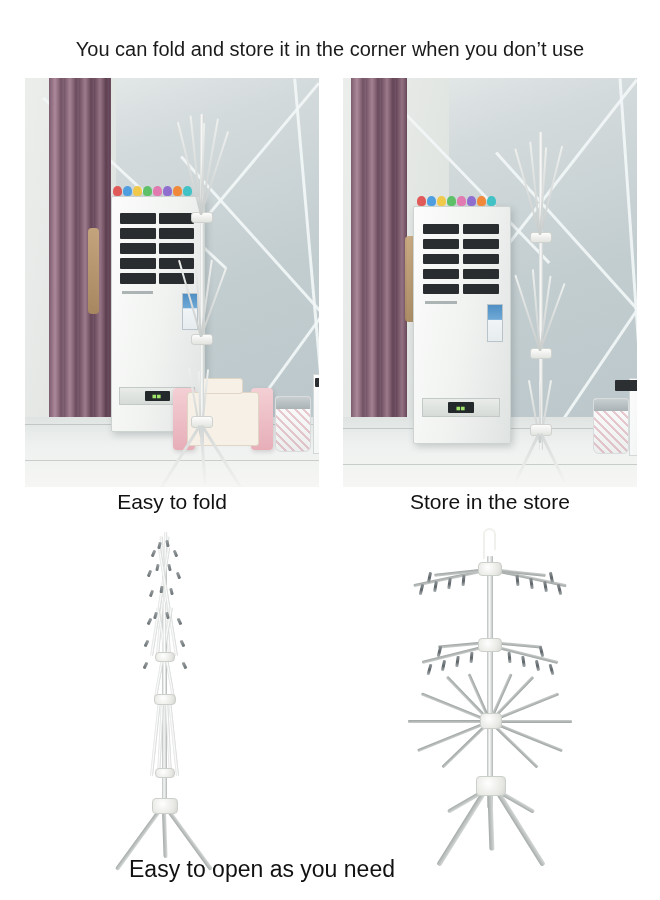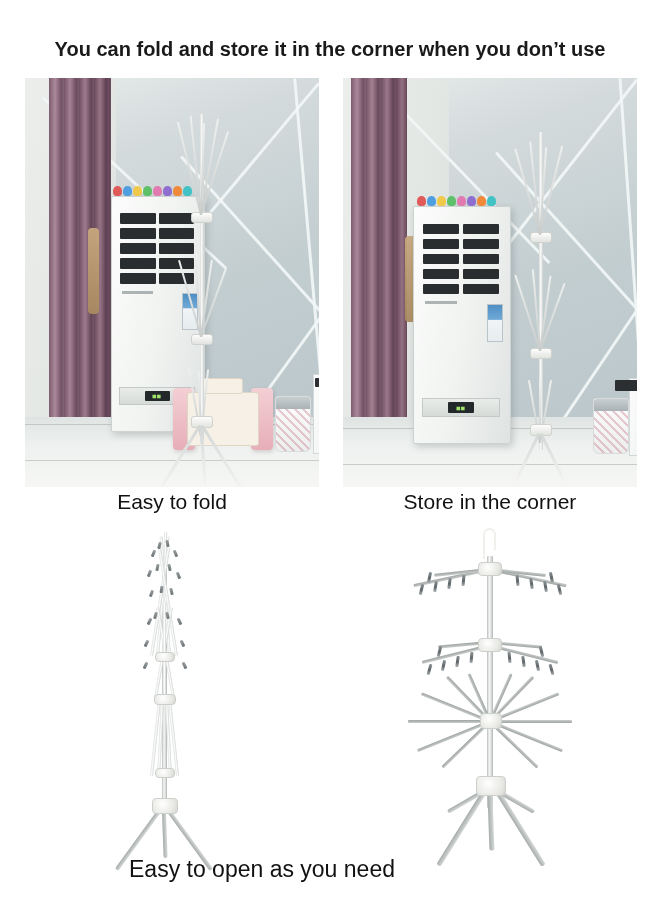--- a/index.html
+++ b/index.html
@@ -34,21 +34,21 @@
     white-space: nowrap;
   }
 
   .subhead {
     position: absolute;
     top: 38px;
     left: 0;
     width: 660px;
     text-align: center;
     font-size: 20px;
-    font-weight: bold;
+    font-weight: normal;
     color: #1a1a1a;
     white-space: nowrap;
   }
 
   
   .photo-row {
     position: absolute;
     top: 78px;
     left: 25px;
     width: 612px;
@@ -576,21 +576,21 @@
 
         <div class="hub" style="left:37px;top:334px;width:22px;height:12px;"></div>
         <div class="leg" style="left:46px;top:342px;width:54px;transform:rotate(116deg);"></div>
         <div class="leg" style="left:48px;top:342px;width:54px;transform:rotate(64deg);"></div>
       </div>
     </div>
   </div>
 
   <div class="caption-row">
     <div class="caption caption-left">Easy to fold</div>
-    <div class="caption caption-right">Store in the corner</div>
+    <div class="caption caption-right">Store in the store</div>
   </div>
 
   <div class="illus-row">
 
     <div class="illus illus-folded">
 
       <div class="ipole" style="left:64px;top:26px;width:5px;height:250px;"></div>
 
       <div class="ibundle" style="left:58px;top:8px;width:3px;height:120px;transform:rotate(5deg);"></div>
       <div class="ibundle" style="left:64px;top:4px;width:3px;height:126px;transform:rotate(1deg);"></div>

